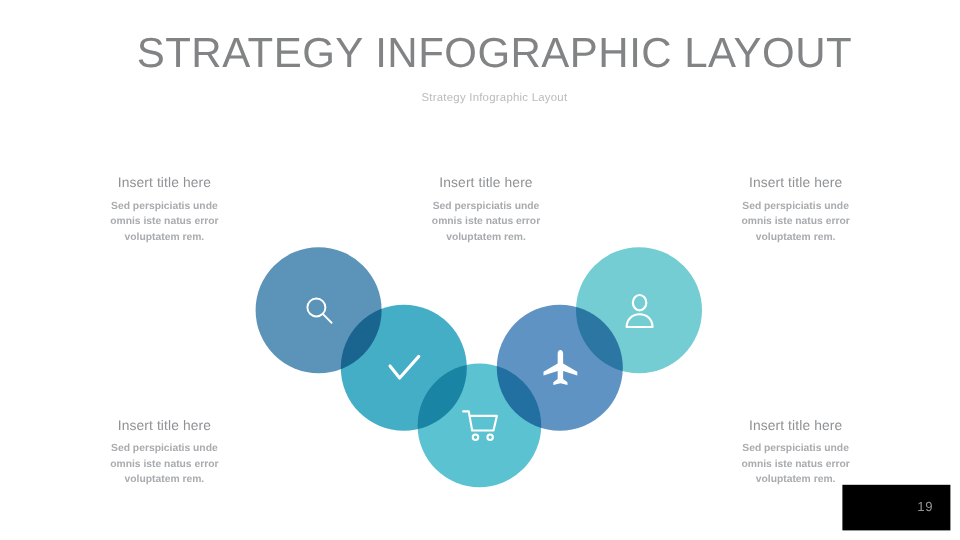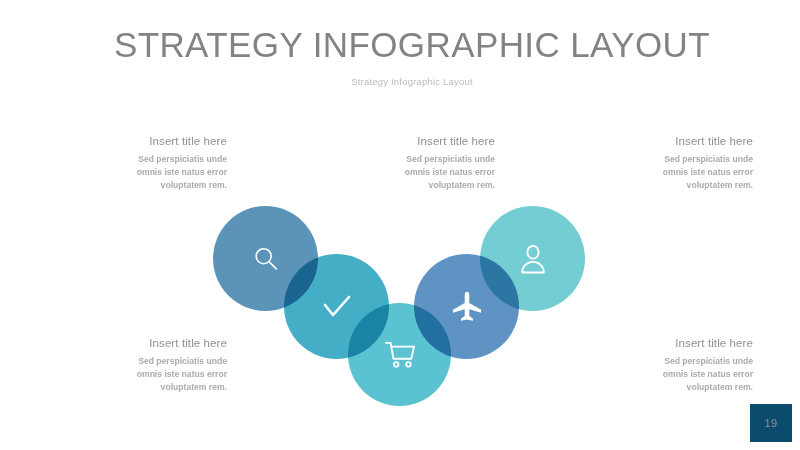--- a/index.html
+++ b/index.html
@@ -34,21 +34,22 @@
     font-size:9.5px;
     color:#b9bbbd;
     font-weight:400;
     letter-spacing:0.2px;
   }
 
   
   .callout{
     position:absolute;
     width:180px;
-    text-align:right;
+    text-align:center;
+    margin-top:12px;
   }
   .callout-title{
     font-size:11.5px;
     color:#8f9194;
     font-weight:400;
     letter-spacing:0.1px;
     margin-bottom:6px;
   }
   .callout-body{
     font-size:8.6px;
@@ -186,17 +187,17 @@
 
   <div class="callout" id="callout-4">
     <div class="callout-title">Insert title here</div>
     <div class="callout-body">
       <span>Sed perspiciatis unde</span>
       <span>omnis iste natus error</span>
       <span>voluptatem rem.</span>
     </div>
   </div>
 
-  <div id="page-badge" style="background: #0c4a6e;">
+  <div id="page-badge" style="background: #000000; padding-left: 48px;">
     <span>19</span>
   </div>
 
 </div>
 
 </body></html>

